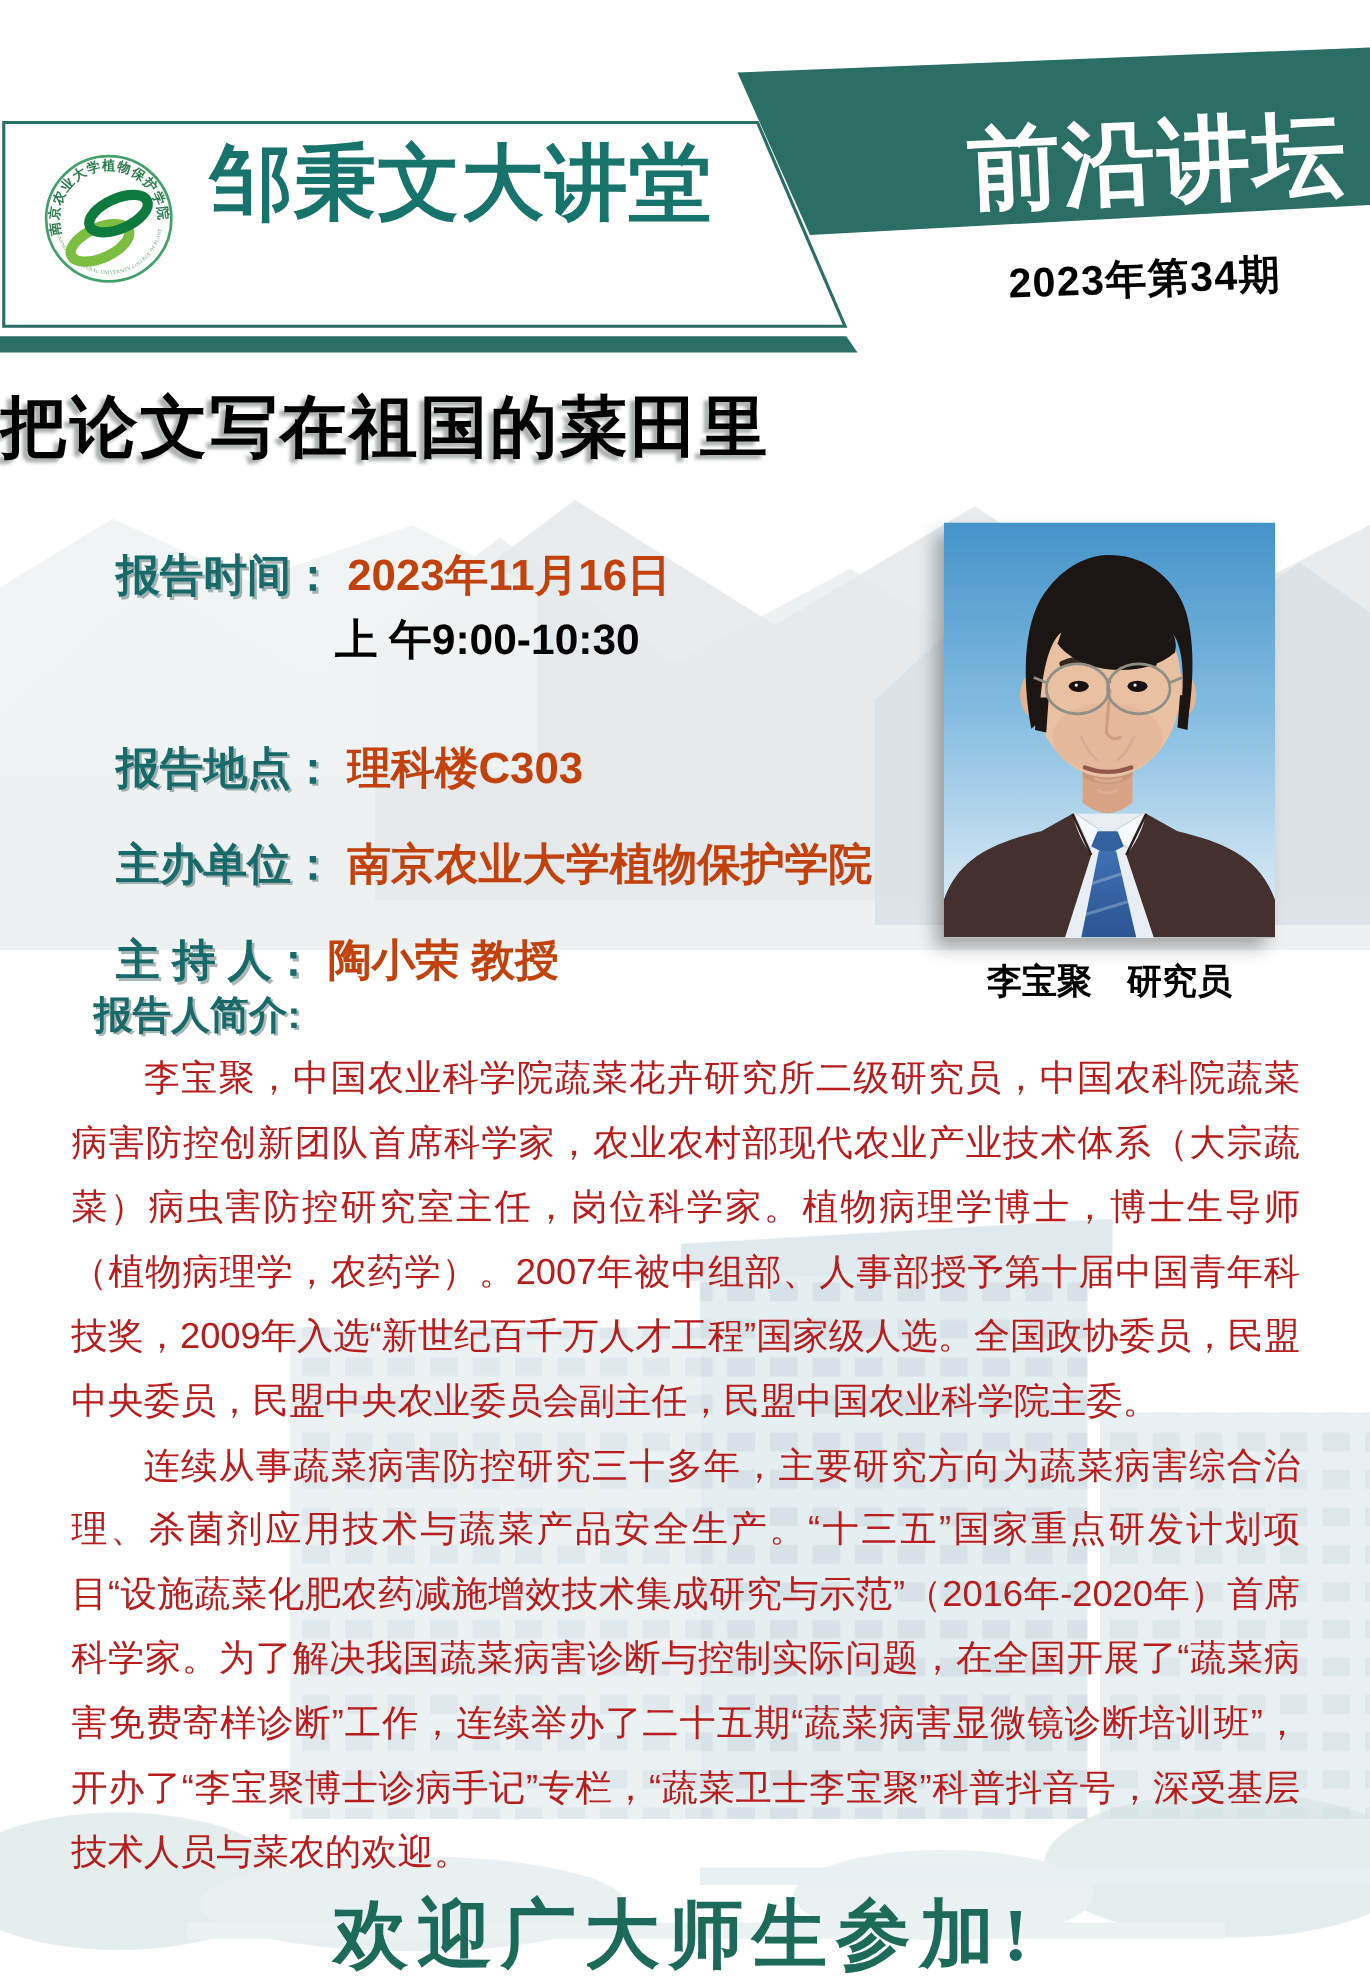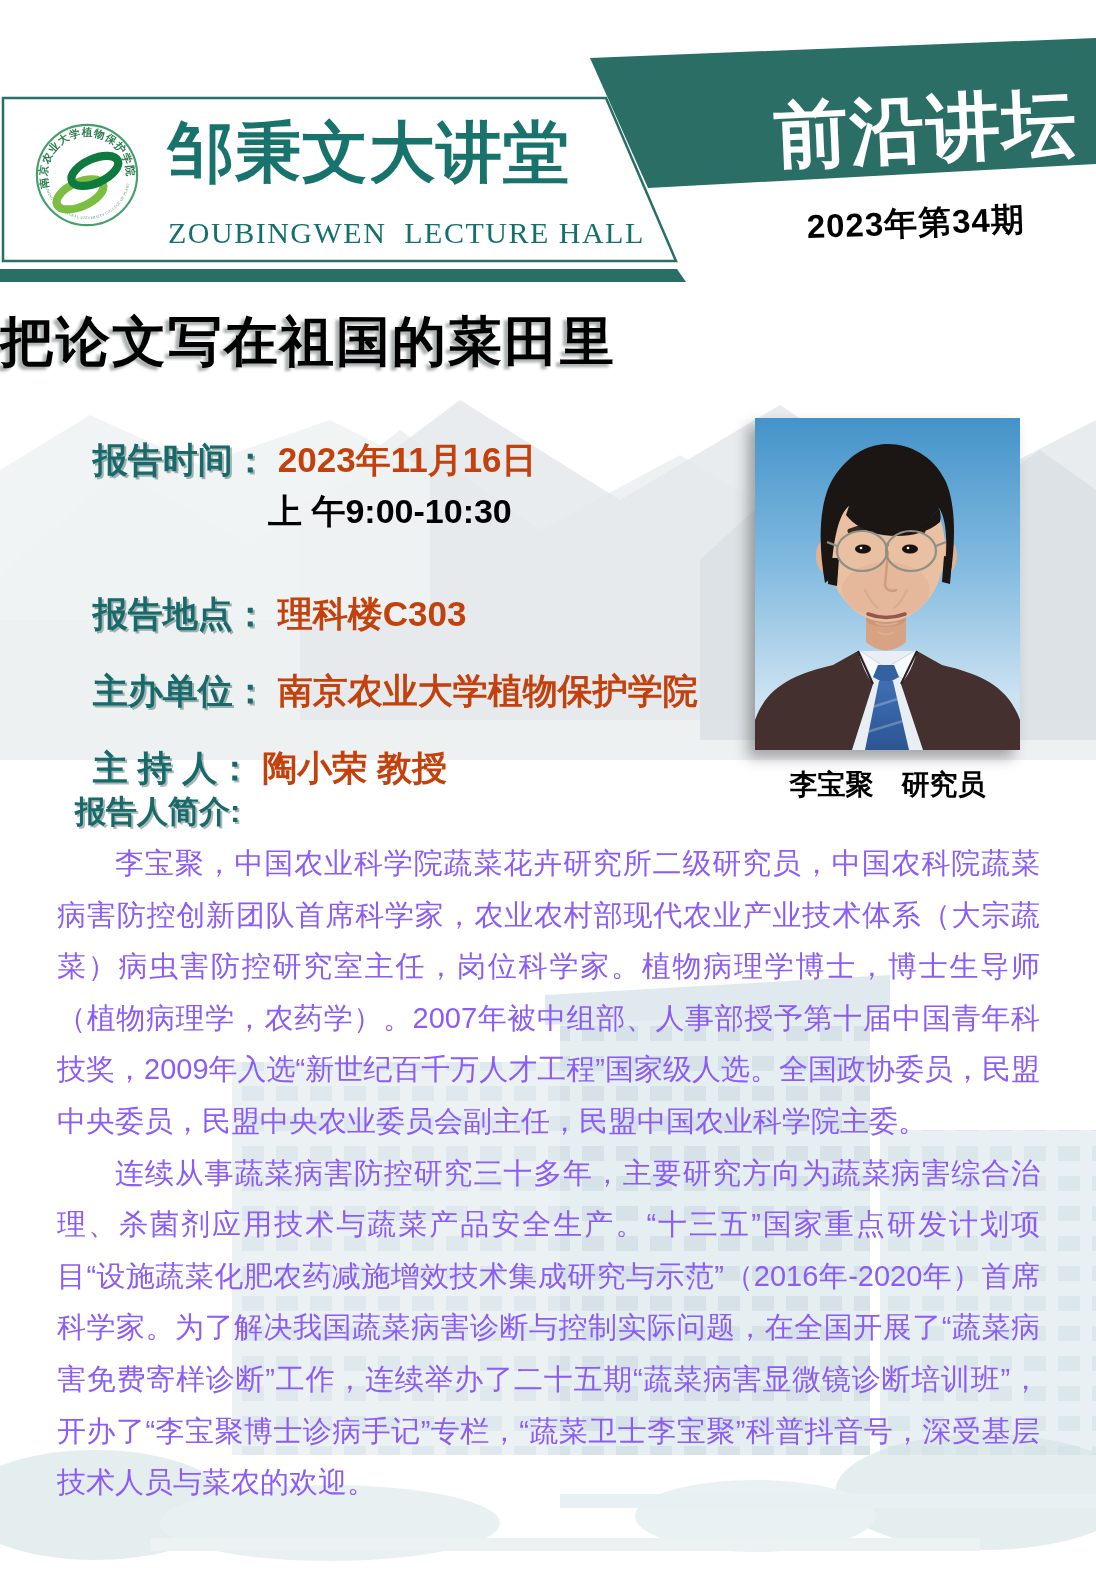--- a/index.html
+++ b/index.html
@@ -7,21 +7,21 @@
     position:relative;width:1096px;height:1588px;background:#fff;overflow:hidden;
     font-family:"Liberation Sans",sans-serif;
   }
   
   .wm{position:absolute;left:0;top:0;z-index:0;}
   
   .header-svg{position:absolute;left:0;top:0;z-index:1;}
   .logo{position:absolute;left:34px;top:122px;width:106px;height:106px;z-index:3;}
   .hall-cn{
     position:absolute;left:168px;top:116px;width:410px;z-index:3;
-    font-family:Liberation Sans, sans-serif;font-weight:bold;
+    font-family:Liberation Mono, monospace;font-weight:bold;
     font-size:66px;line-height:1.1;color:#18736c;letter-spacing:1px;white-space:pre;
   }
   .hall-en{
     position:absolute;left:168px;top:216px;z-index:3;
     font-family:"Liberation Serif",serif;font-size:30px;color:#15706b;
     letter-spacing:1.5px;white-space:pre;
   }
   .forum{
     position:absolute;left:756px;top:88px;width:336px;z-index:3;text-align:center;
     font-size:74px;font-weight:bold;color:#ffffff;letter-spacing:2px;
@@ -64,21 +64,21 @@
     box-shadow:-7px 8px 13px rgba(40,40,40,0.38);
   }
   .photo svg{display:block;}
   .caption{
     position:absolute;left:755px;top:766px;width:265px;z-index:2;text-align:center;
     font-size:28px;font-weight:bold;color:#000;white-space:pre;
   }
   
   .bio{
     position:absolute;left:57px;top:838px;width:983px;z-index:2;
-    font-size:29px;line-height:51.6px;color:#8b5cf6;text-align:justify;
+    font-size:29px;line-height:51.6px;color:#b91c1c;text-align:justify;
   }
   .bio p{margin:0;text-indent:2em;}
   
   .welcome{
     position:absolute;left:0;top:1508px;width:100%;z-index:2;text-align:center;
     font-family:"Liberation Serif",serif;font-size:60px;font-weight:bold;
     color:#1d6a5b;letter-spacing:7px;white-space:pre;
   }
 </style>
 </head>
@@ -142,21 +142,20 @@
       <g transform="translate(0,7)">
         <g transform="rotate(-24)">
           <ellipse cx="-12" cy="9" rx="26" ry="12.5" fill="none" stroke="#7cbe41" stroke-width="8.5"></ellipse>
           <ellipse cx="12" cy="-7" rx="26" ry="12.5" fill="none" stroke="#0e7a3e" stroke-width="8.5"></ellipse>
         </g>
       </g>
     </svg>
   </div>
 
   <div class="hall-cn">邹秉文大讲堂</div>
-  <div class="hall-en">ZOUBINGWEN  LECTURE HALL</div>
   <div class="forum">前沿讲坛</div>
   <div class="issue">2023年第34期</div>
 
   <h1 class="title">把论文写在祖国的菜田里</h1>
 
   <div class="row row-time">
     <span class="lbl">报告时间：</span><span class="val">2023年11月16日</span>
   </div>
   <div class="time-extra">上 午9:00-10:30</div>
   <div class="row row-place">
@@ -243,14 +242,15 @@
       </g>
     </svg>
   </div>
   <div class="caption">李宝聚　研究员</div>
 
   <div class="bio">
     <p>李宝聚，中国农业科学院蔬菜花卉研究所二级研究员，中国农科院蔬菜病害防控创新团队首席科学家，农业农村部现代农业产业技术体系（大宗蔬菜）病虫害防控研究室主任，岗位科学家。植物病理学博士，博士生导师（植物病理学，农药学）。2007年被中组部、人事部授予第十届中国青年科技奖，2009年入选“新世纪百千万人才工程”国家级人选。全国政协委员，民盟中央委员，民盟中央农业委员会副主任，民盟中国农业科学院主委。</p>
     <p>连续从事蔬菜病害防控研究三十多年，主要研究方向为蔬菜病害综合治理、杀菌剂应用技术与蔬菜产品安全生产。“十三五”国家重点研发计划项目“设施蔬菜化肥农药减施增效技术集成研究与示范”（2016年-2020年）首席科学家。为了解决我国蔬菜病害诊断与控制实际问题，在全国开展了“蔬菜病害免费寄样诊断”工作，连续举办了二十五期“蔬菜病害显微镜诊断培训班”，开办了“李宝聚博士诊病手记”专栏，“蔬菜卫士李宝聚”科普抖音号，深受基层技术人员与菜农的欢迎。</p>
   </div>
 
+  <div class="welcome">欢迎广大师生参加!</div>
 
 </div>
 
 </body></html>

